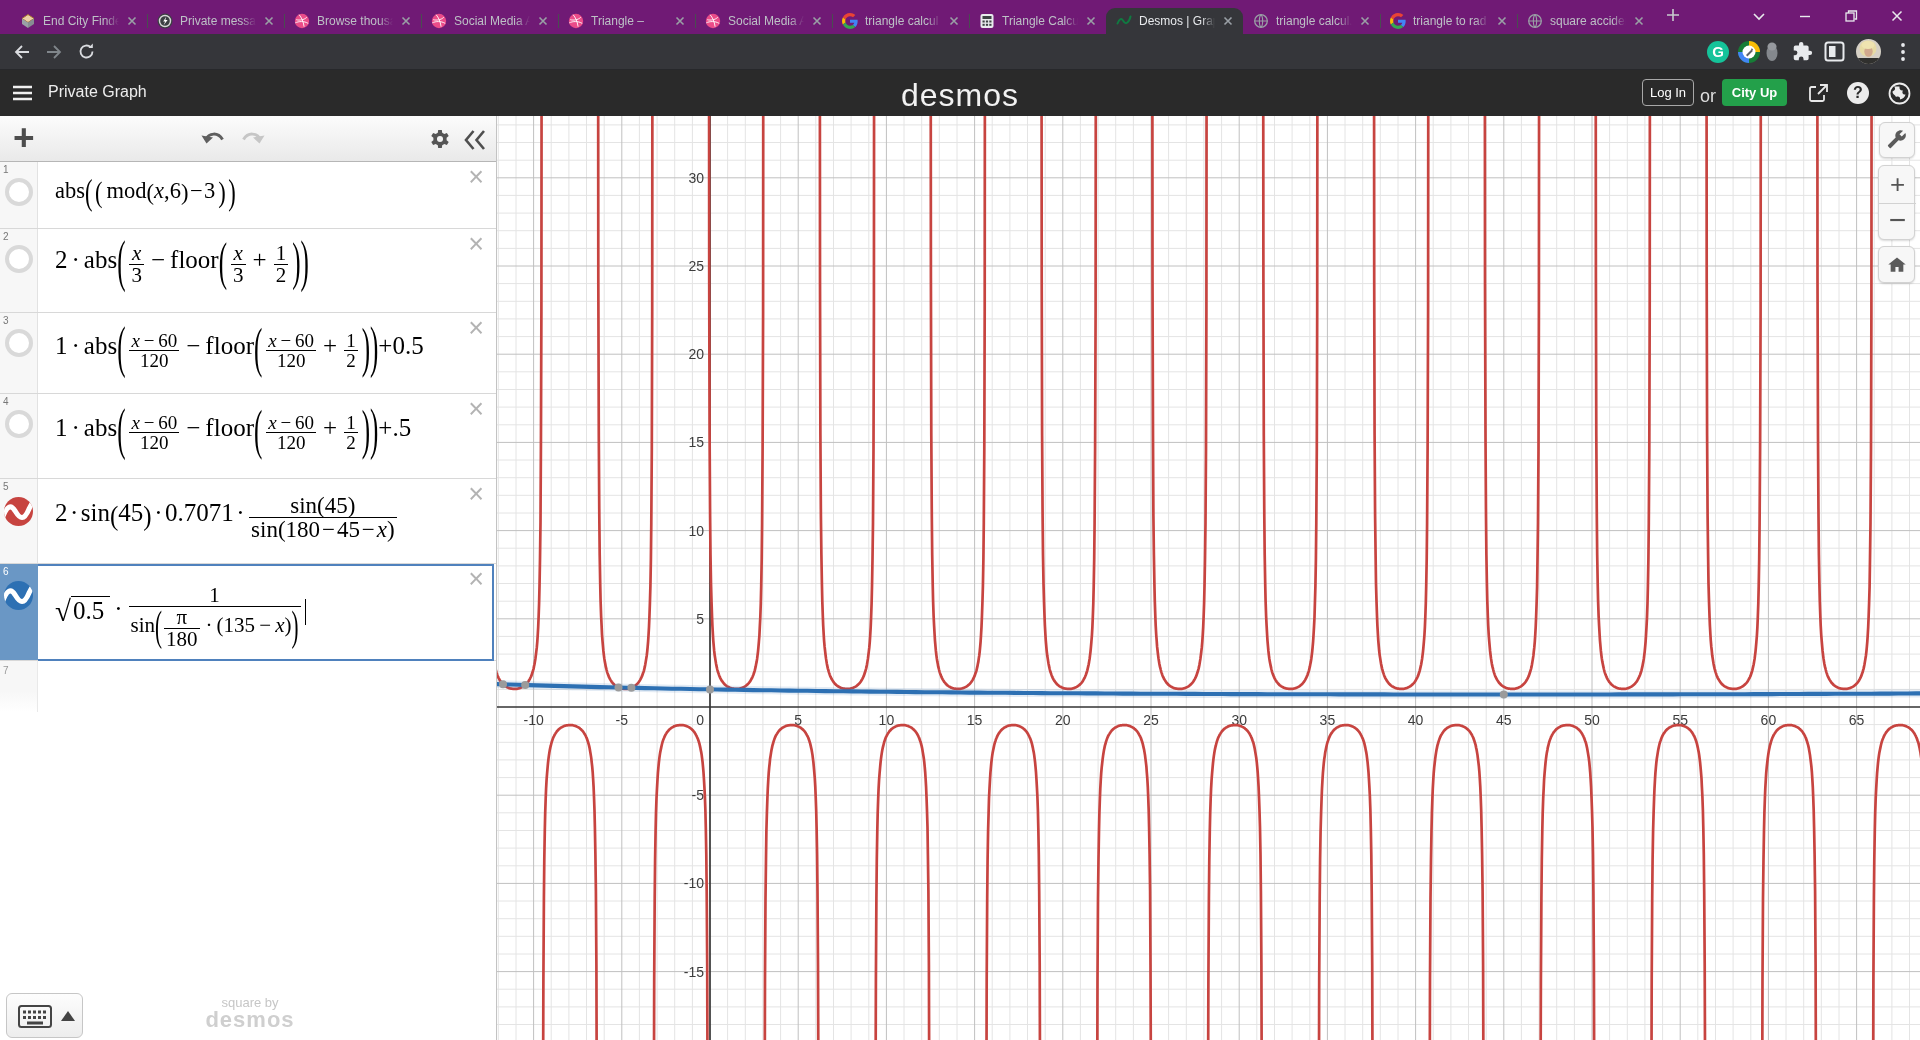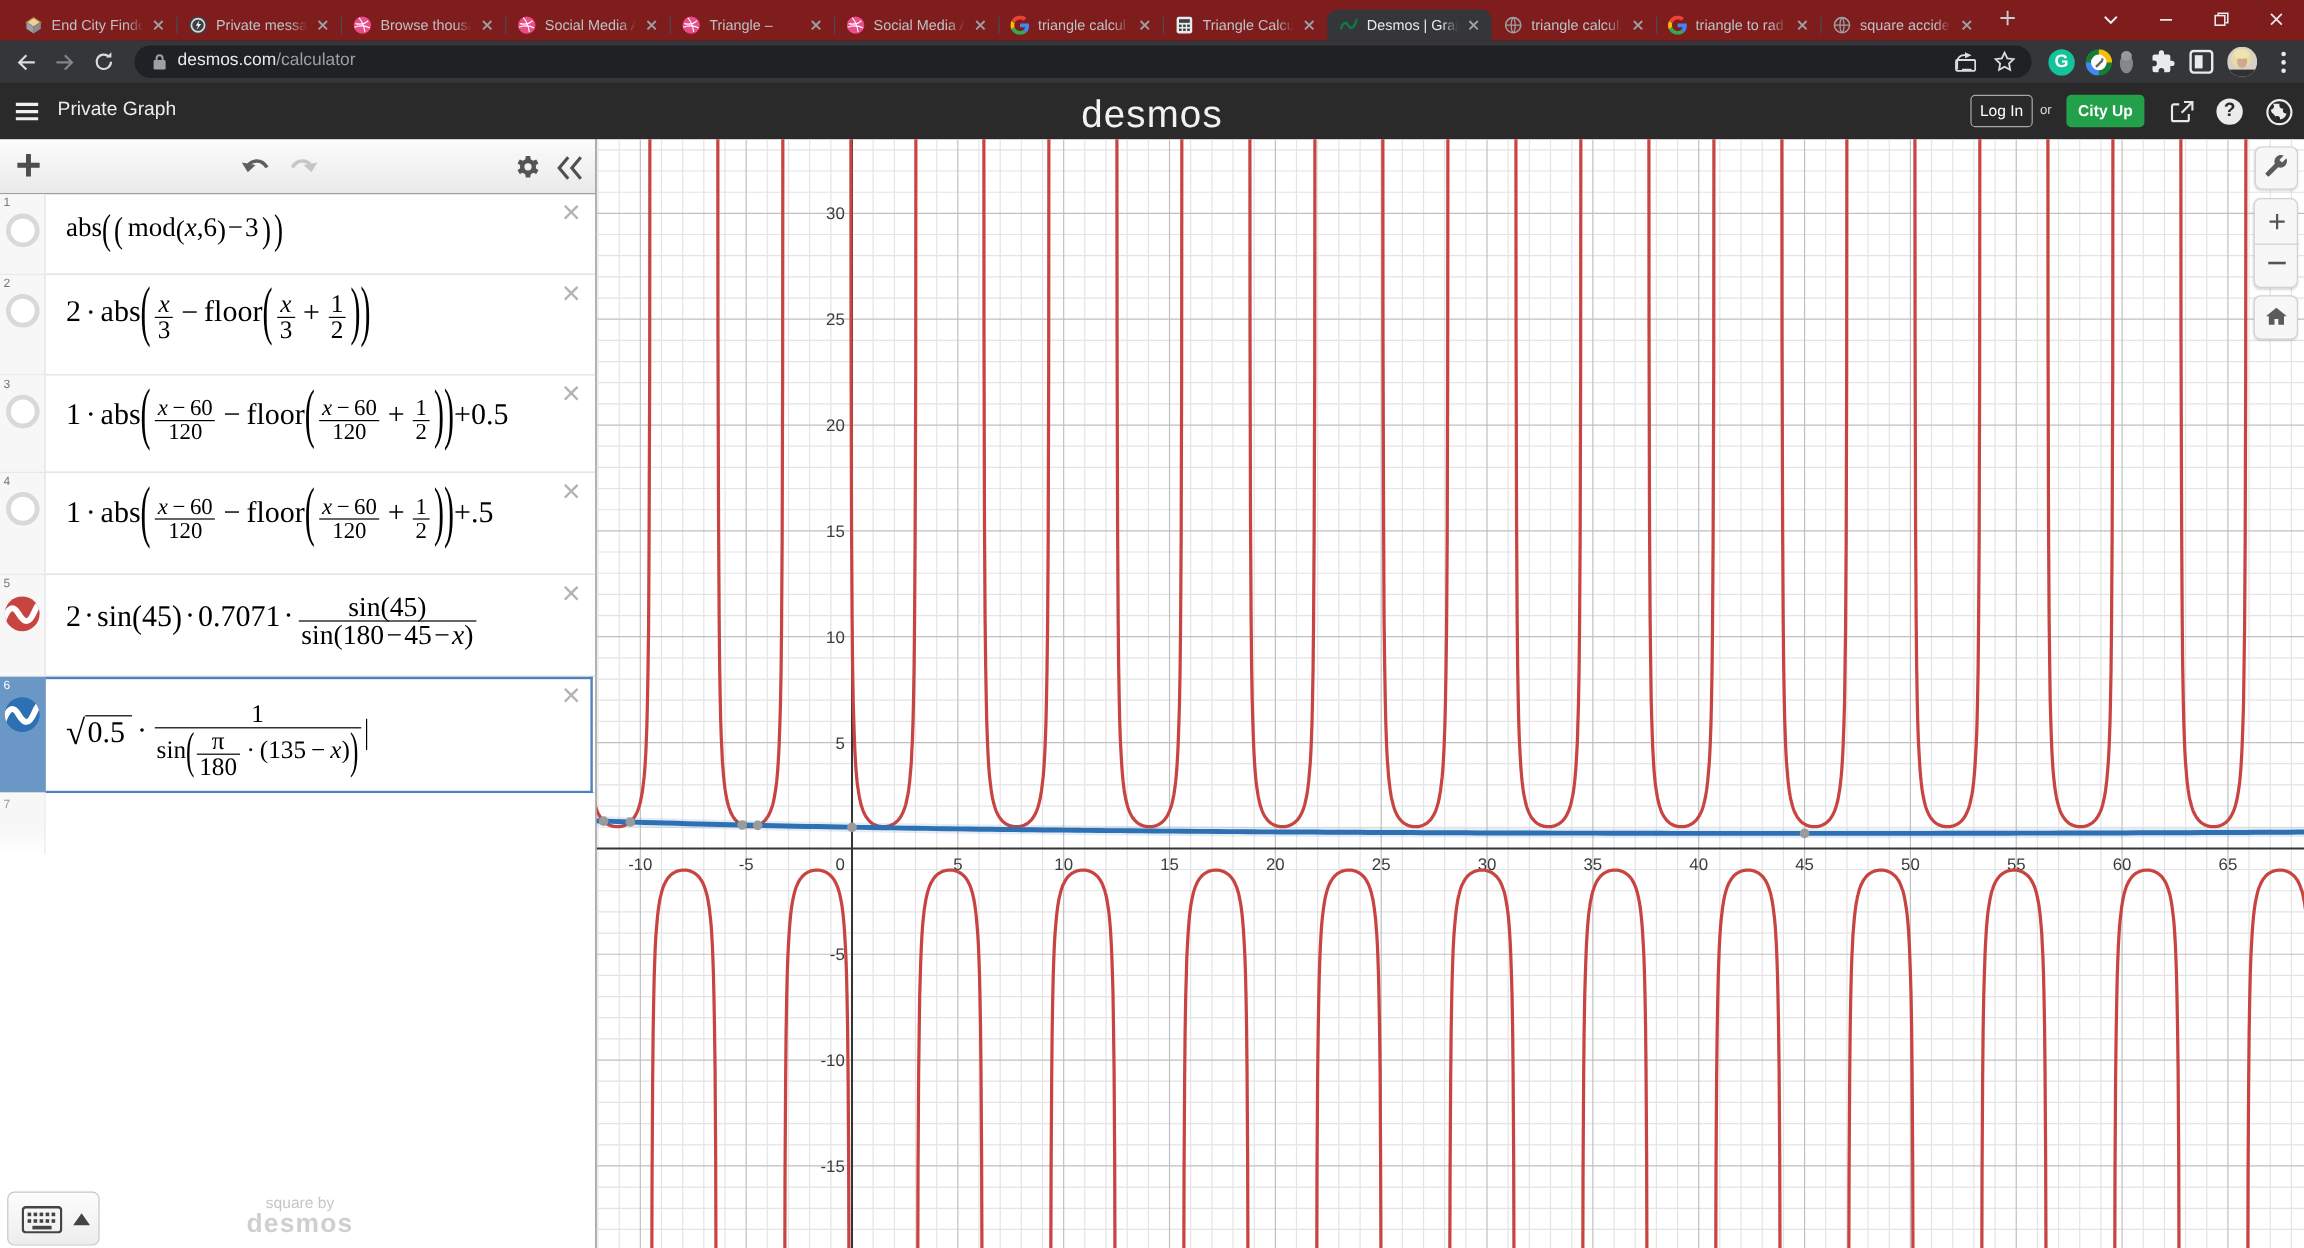--- a/index.html
+++ b/index.html
@@ -1,37 +1,37 @@
 <!DOCTYPE html>
 <html><head><meta charset="utf-8"><style>
 *{margin:0;padding:0;box-sizing:border-box}
 html,body{width:1920px;height:1040px;overflow:hidden;background:#202124;font-family:"Liberation Sans",sans-serif}
 .abs{position:absolute}
 
-#tabstrip{position:absolute;left:0;top:0;width:1920px;height:34px;background:#7f1d1d}
+#tabstrip{position:absolute;left:0;top:0;width:1920px;height:34px;background:#701a75}
 .tab{position:absolute;top:8px;height:26px;border-radius:9px 9px 0 0;width:137px}
 .tab .fav{position:absolute;left:10px;top:5px;width:16px;height:16px}
 .tab .ttl{position:absolute;left:33px;top:6px;width:76px;height:15px;overflow:hidden;font-size:12px;line-height:15px;color:#bdc1c6;white-space:nowrap;-webkit-mask-image:linear-gradient(90deg,#000 82%,transparent)}
 .tab .cl{position:absolute;right:8px;top:6px;width:14px;height:14px}
 .tab.act{background:#35363a}
 .tab.act .ttl{color:#e8eaed}
 .tdiv{position:absolute;top:14px;width:1px;height:14px;background:#4a4d51}
 .xico{stroke:#9aa0a6;stroke-width:1.6}
 
 #ctool{position:absolute;left:0;top:34px;width:1920px;height:36px;background:#35363a;border-bottom:1px solid #27282b}
 #omni{position:absolute;left:112px;top:4px;width:1581px;height:27px;border-radius:14px;background:#202124}
 #omni .url{position:absolute;left:30px;top:5px;font-size:14px;color:#e8eaed}
 #omni .url span{color:#9aa0a6}
 
 #dhead{position:absolute;left:0;top:70px;width:1920px;height:46px;background:#2a2a2a}
 #dhead .title{position:absolute;left:48px;top:13px;font-size:16px;color:#ededed}
 #wordmark{position:absolute;left:0;top:7px;width:1920px;text-align:center;font-size:32px;font-weight:normal;color:#f2f2f2;letter-spacing:1px}
 .hbtn{position:absolute;top:9px;height:27px;border-radius:4px;font-size:13px;color:#fff;text-align:center}
 #login{left:1642px;width:52px;border:1px solid #a8a8a8;line-height:25px}
-#orr{position:absolute;left:1700px;top:16px;font-size:11px;color:#ddd}
+#orr{position:absolute;left:1700px;top:16px;font-size:18px;color:#ddd}
 #signup{left:1722px;width:65px;background:#23a04a;line-height:27px;font-weight:bold}
 
 #dtool{position:absolute;left:0;top:116px;width:496px;height:46px;background:linear-gradient(#fcfcfc,#e9e9e9);border-bottom:1px solid #b6b6b6}
 #pluss{position:absolute;left:13px;top:1px;font-size:37px;color:#4d4d4d;font-weight:bold}
 
 #panel{position:absolute;left:0;top:162px;width:496px;height:878px;background:#fff}
 #pborder{position:absolute;left:496px;top:116px;width:1px;height:924px;background:#c3c3c3;z-index:5}
 .row{position:absolute;left:0;width:496px;background:#fff;border-bottom:1px solid #d8d8d8}
 .gut{position:absolute;left:0;top:0;width:38px;height:100%;background:#f7f7f7;border-right:1px solid #e2e2e2}
 .gnum{position:absolute;left:3px;top:2px;font-size:10px;color:#777}
@@ -237,36 +237,20 @@
     <svg class="abs" style="left:12px;top:9px" width="20" height="18" viewBox="0 0 20 18">
       <path d="M17 9H4M10 3 4 9l6 6" stroke="#dadce0" stroke-width="1.8" fill="none"></path>
     </svg>
     <svg class="abs" style="left:44px;top:9px" width="20" height="18" viewBox="0 0 20 18">
       <path d="M3 9h13M10 3l6 6-6 6" stroke="#80868b" stroke-width="1.8" fill="none"></path>
     </svg>
     <svg class="abs" style="left:77px;top:8px" width="19" height="19" viewBox="0 0 19 19">
       <path d="M15.5 9.5a6 6 0 1 1-1.8-4.3" stroke="#dadce0" stroke-width="1.8" fill="none"></path>
       <path d="M15.8 1.5v4.5h-4.5z" fill="#dadce0"></path>
     </svg>
-    <div id="omni">
-      <svg class="abs" style="left:14px;top:6px" width="14" height="15" viewBox="0 0 14 15">
-        <rect x="2" y="6" width="10" height="8" rx="1.2" fill="#9aa0a6"></rect>
-        <path d="M4.5 6V4.5a2.5 2.5 0 0 1 5 0V6" stroke="#9aa0a6" stroke-width="1.6" fill="none"></path>
-      </svg>
-      <div class="url" style="position:absolute;left:36px;top:4px;font-size:14.5px;color:#e8eaed">desmos.com<span style="color:#9aa0a6">/calculator</span></div>
-      <svg class="abs" style="left:1517px;top:5px" width="18" height="17" viewBox="0 0 18 17">
-        <path d="M2 15V8.5A5.5 5.5 0 0 1 7.5 3H10" stroke="#dadce0" stroke-width="1.5" fill="none"></path>
-        <path d="M8.5 0.5 14 3 8.5 5.5z" fill="#dadce0"></path>
-        <path d="M6 15h8" stroke="#dadce0" stroke-width="1.5"></path>
-        <rect x="1" y="7" width="16" height="9" rx="1" fill="none" stroke="#dadce0" stroke-width="1.5"></rect>
-      </svg>
-      <svg class="abs" style="left:1549px;top:4px" width="19" height="19" viewBox="0 0 19 19">
-        <path d="M9.5 1.8l2.3 4.8 5.2.7-3.8 3.6.9 5.2-4.6-2.5-4.6 2.5.9-5.2L2 7.3l5.2-.7z" fill="none" stroke="#dadce0" stroke-width="1.5"></path>
-      </svg>
-    </div>
     <div class="abs" style="left:1707px;top:7px;width:22px;height:22px;border-radius:50%;background:#15c39a;color:#fff;font-size:15px;font-weight:bold;text-align:center;line-height:22px">G</div>
     <svg class="abs" style="left:1738px;top:7px" width="22" height="22" viewBox="0 0 22 22">
       <circle cx="11" cy="11" r="11" fill="#167c36"></circle>
       <path d="M11 0a11 11 0 0 1 11 11H11z" fill="#fbbc05"></path>
       <path d="M0 11a11 11 0 0 0 11 11V11z" fill="#4285f4"></path>
       <circle cx="11" cy="11" r="6.5" fill="#fff"></circle>
       <path d="M8 14l5.5-5.5 1.4 1.4L9.4 15.4z" fill="#5f6368"></path>
       <path d="M14.2 9.6l-1.4-1.4 1-1 1.4 1.4z" fill="#5f6368"></path>
     </svg>
     <svg class="abs" style="left:1761px;top:6px" width="22" height="24" viewBox="0 0 22 24">

